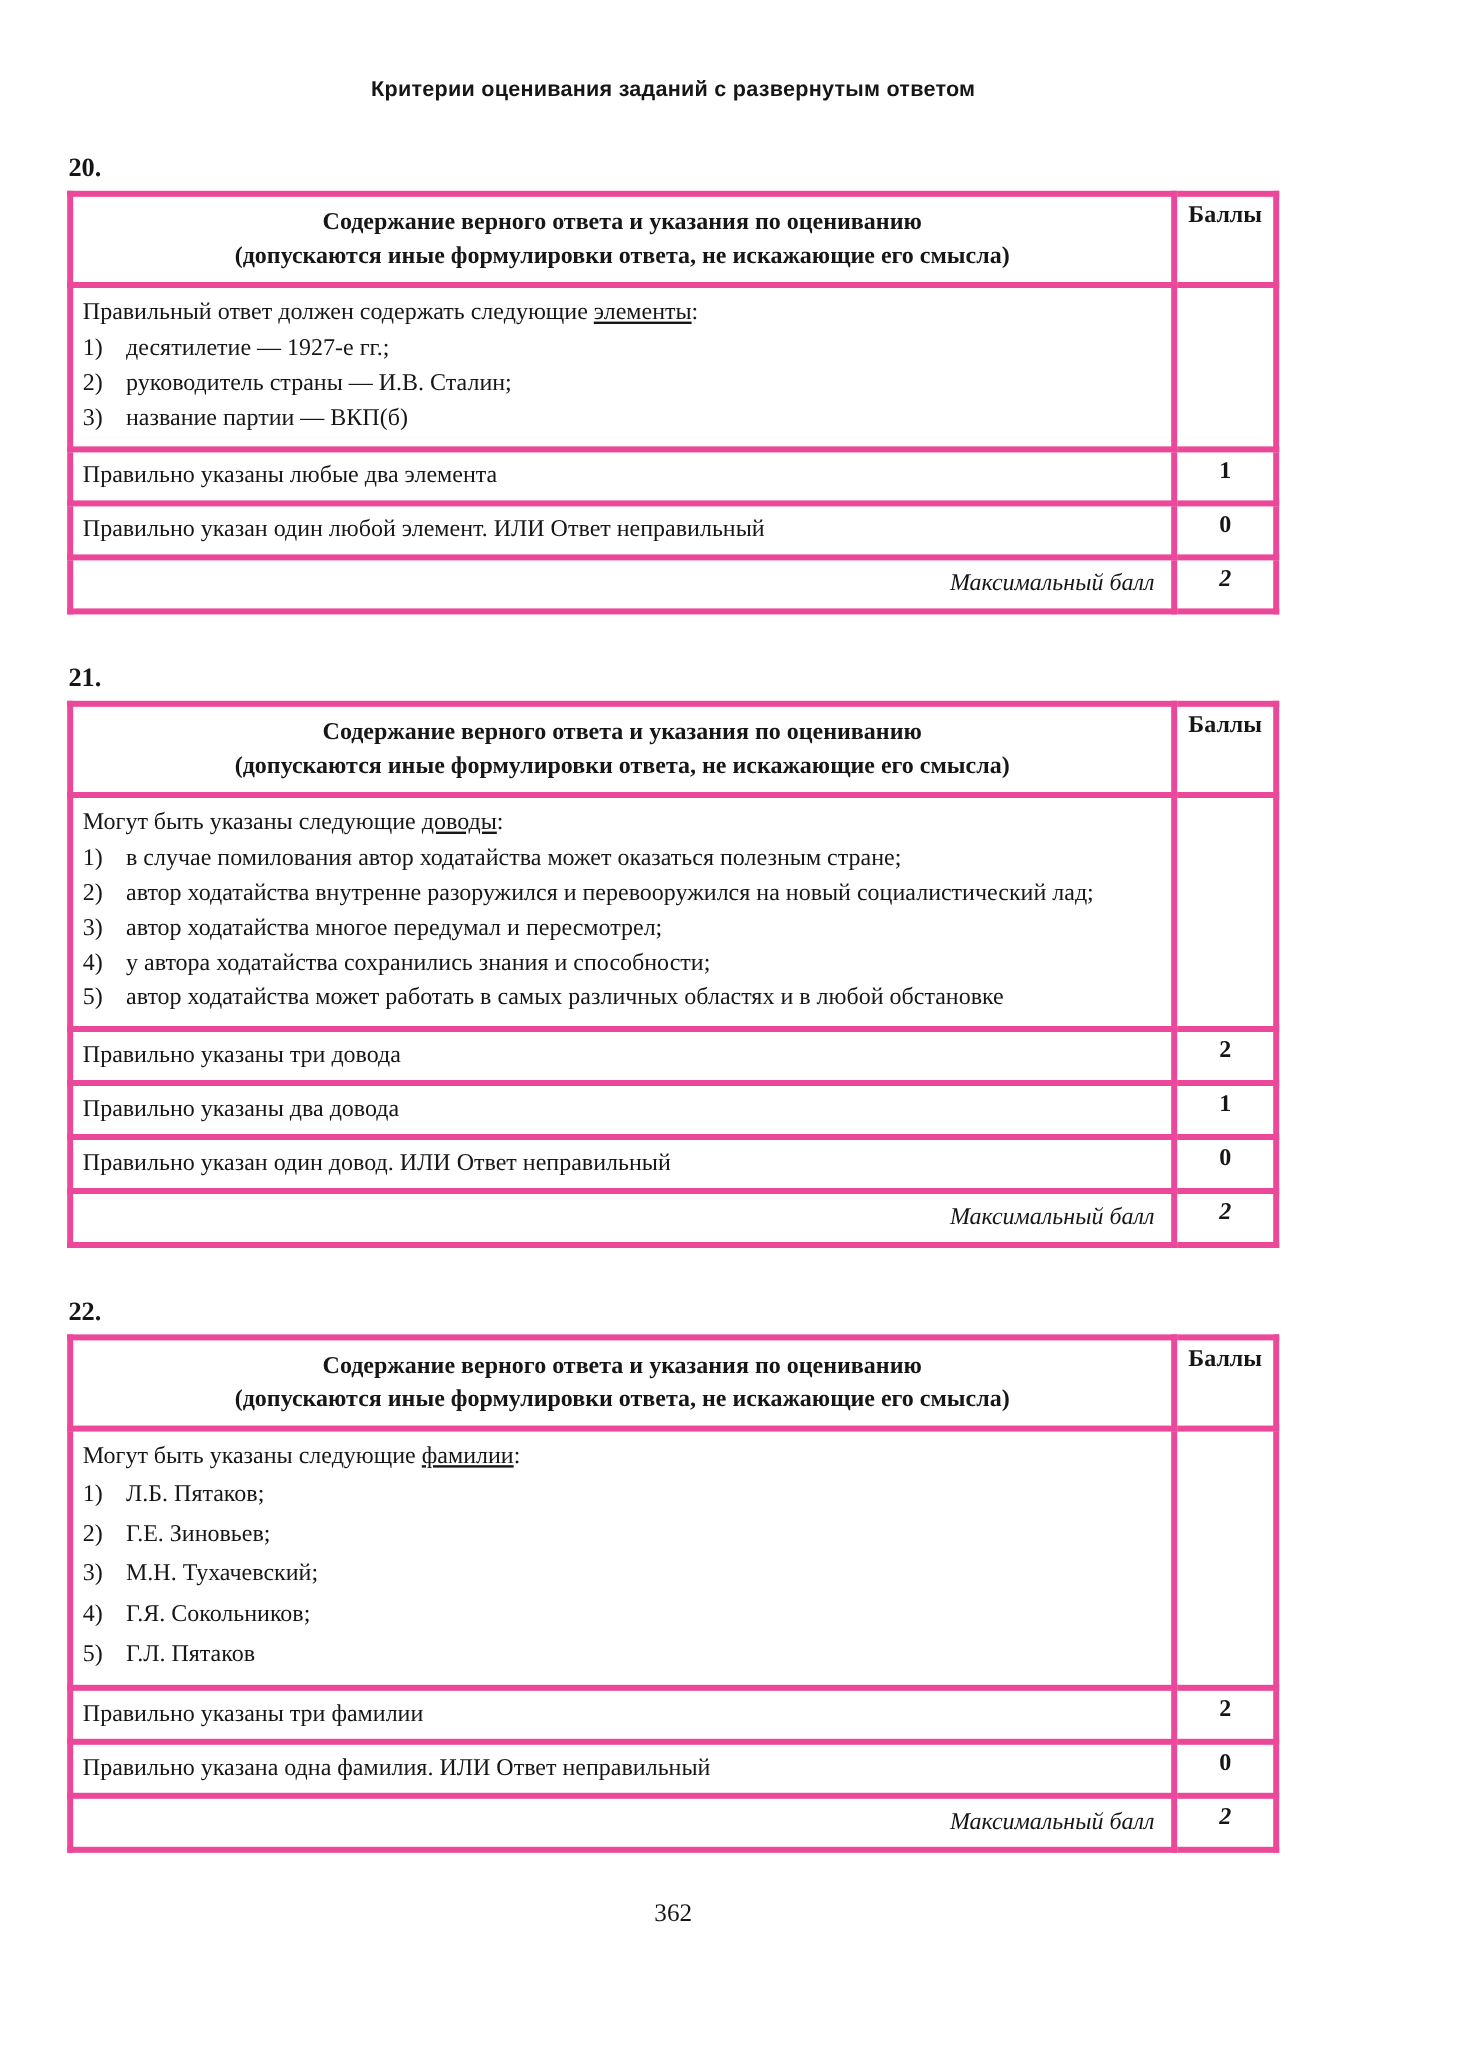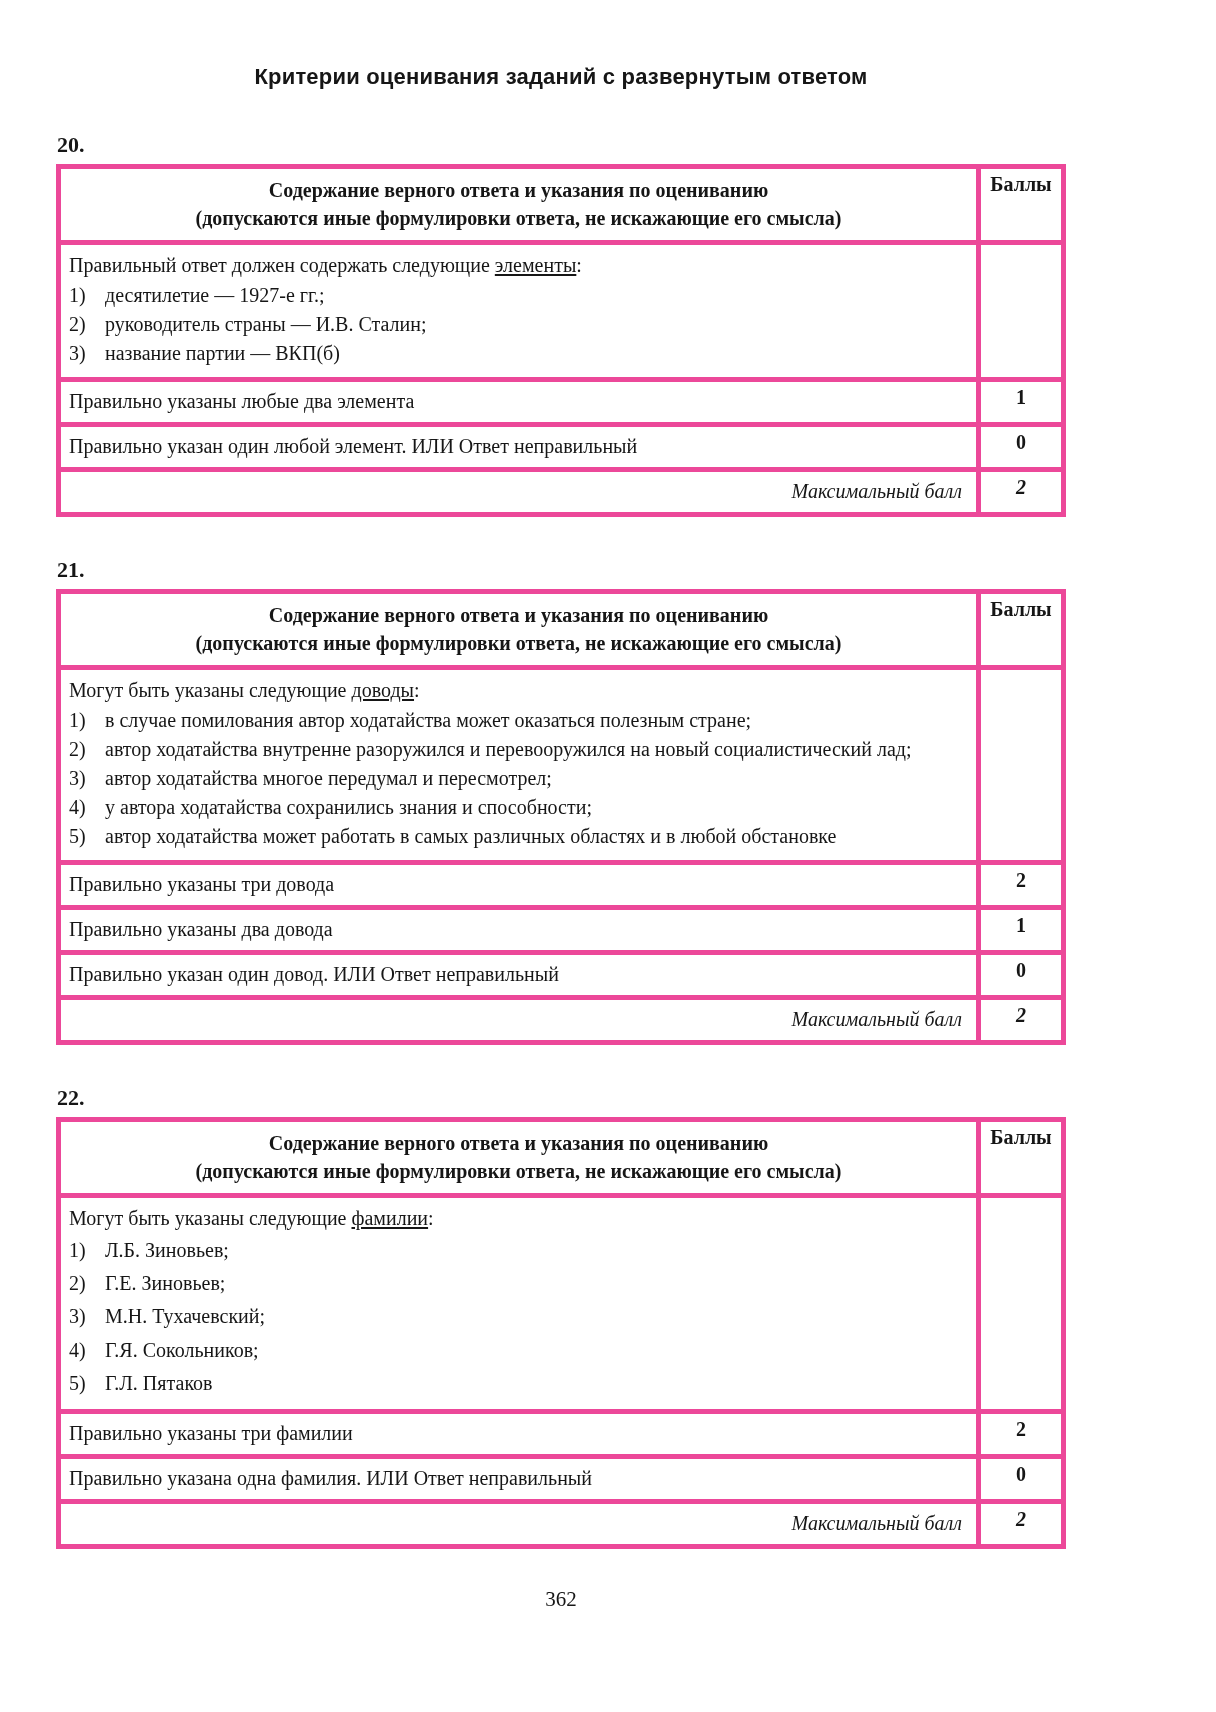--- a/index.html
+++ b/index.html
@@ -27,21 +27,21 @@
   .part-title {
     font-family: "Liberation Sans", "DejaVu Sans", sans-serif;
     font-size: 27px;
     font-weight: bold;
     text-align: center;
     margin: 0 0 30px 0;
     letter-spacing: 0.3px;
   }
   .subtitle {
     font-family: "Liberation Sans", "DejaVu Sans", sans-serif;
-    font-size: 22px;
+    font-size: 18px;
     font-weight: bold;
     text-align: center;
     margin: 0 0 42px 0;
     letter-spacing: 0.2px;
   }
   .task-block { margin-bottom: 32px; margin-top: 40px; }
   .task-num {
     font-size: 22px;
     font-weight: bold;
     margin: 0 0 6px 1px;
@@ -225,21 +225,21 @@
             </th>
             <th class="points-head">Баллы</th>
           </tr>
         </thead>
         <tbody>
           <tr>
             <td class="answer roomy">
               <div class="intro"><span>Могут быть указаны следующие </span><span class="u">фамилии</span><span>:</span></div>
               <div class="item">
                   <span class="inum">1)</span>
-                  <span class="itext">Л.Б. Зиновьев;</span>
+                  <span class="itext">Л.Б. Пятаков;</span>
                 </div>
               <div class="item">
                   <span class="inum">2)</span>
                   <span class="itext">Г.Е. Зиновьев;</span>
                 </div>
               <div class="item">
                   <span class="inum">3)</span>
                   <span class="itext">М.Н. Тухачевский;</span>
                 </div>
               <div class="item">

